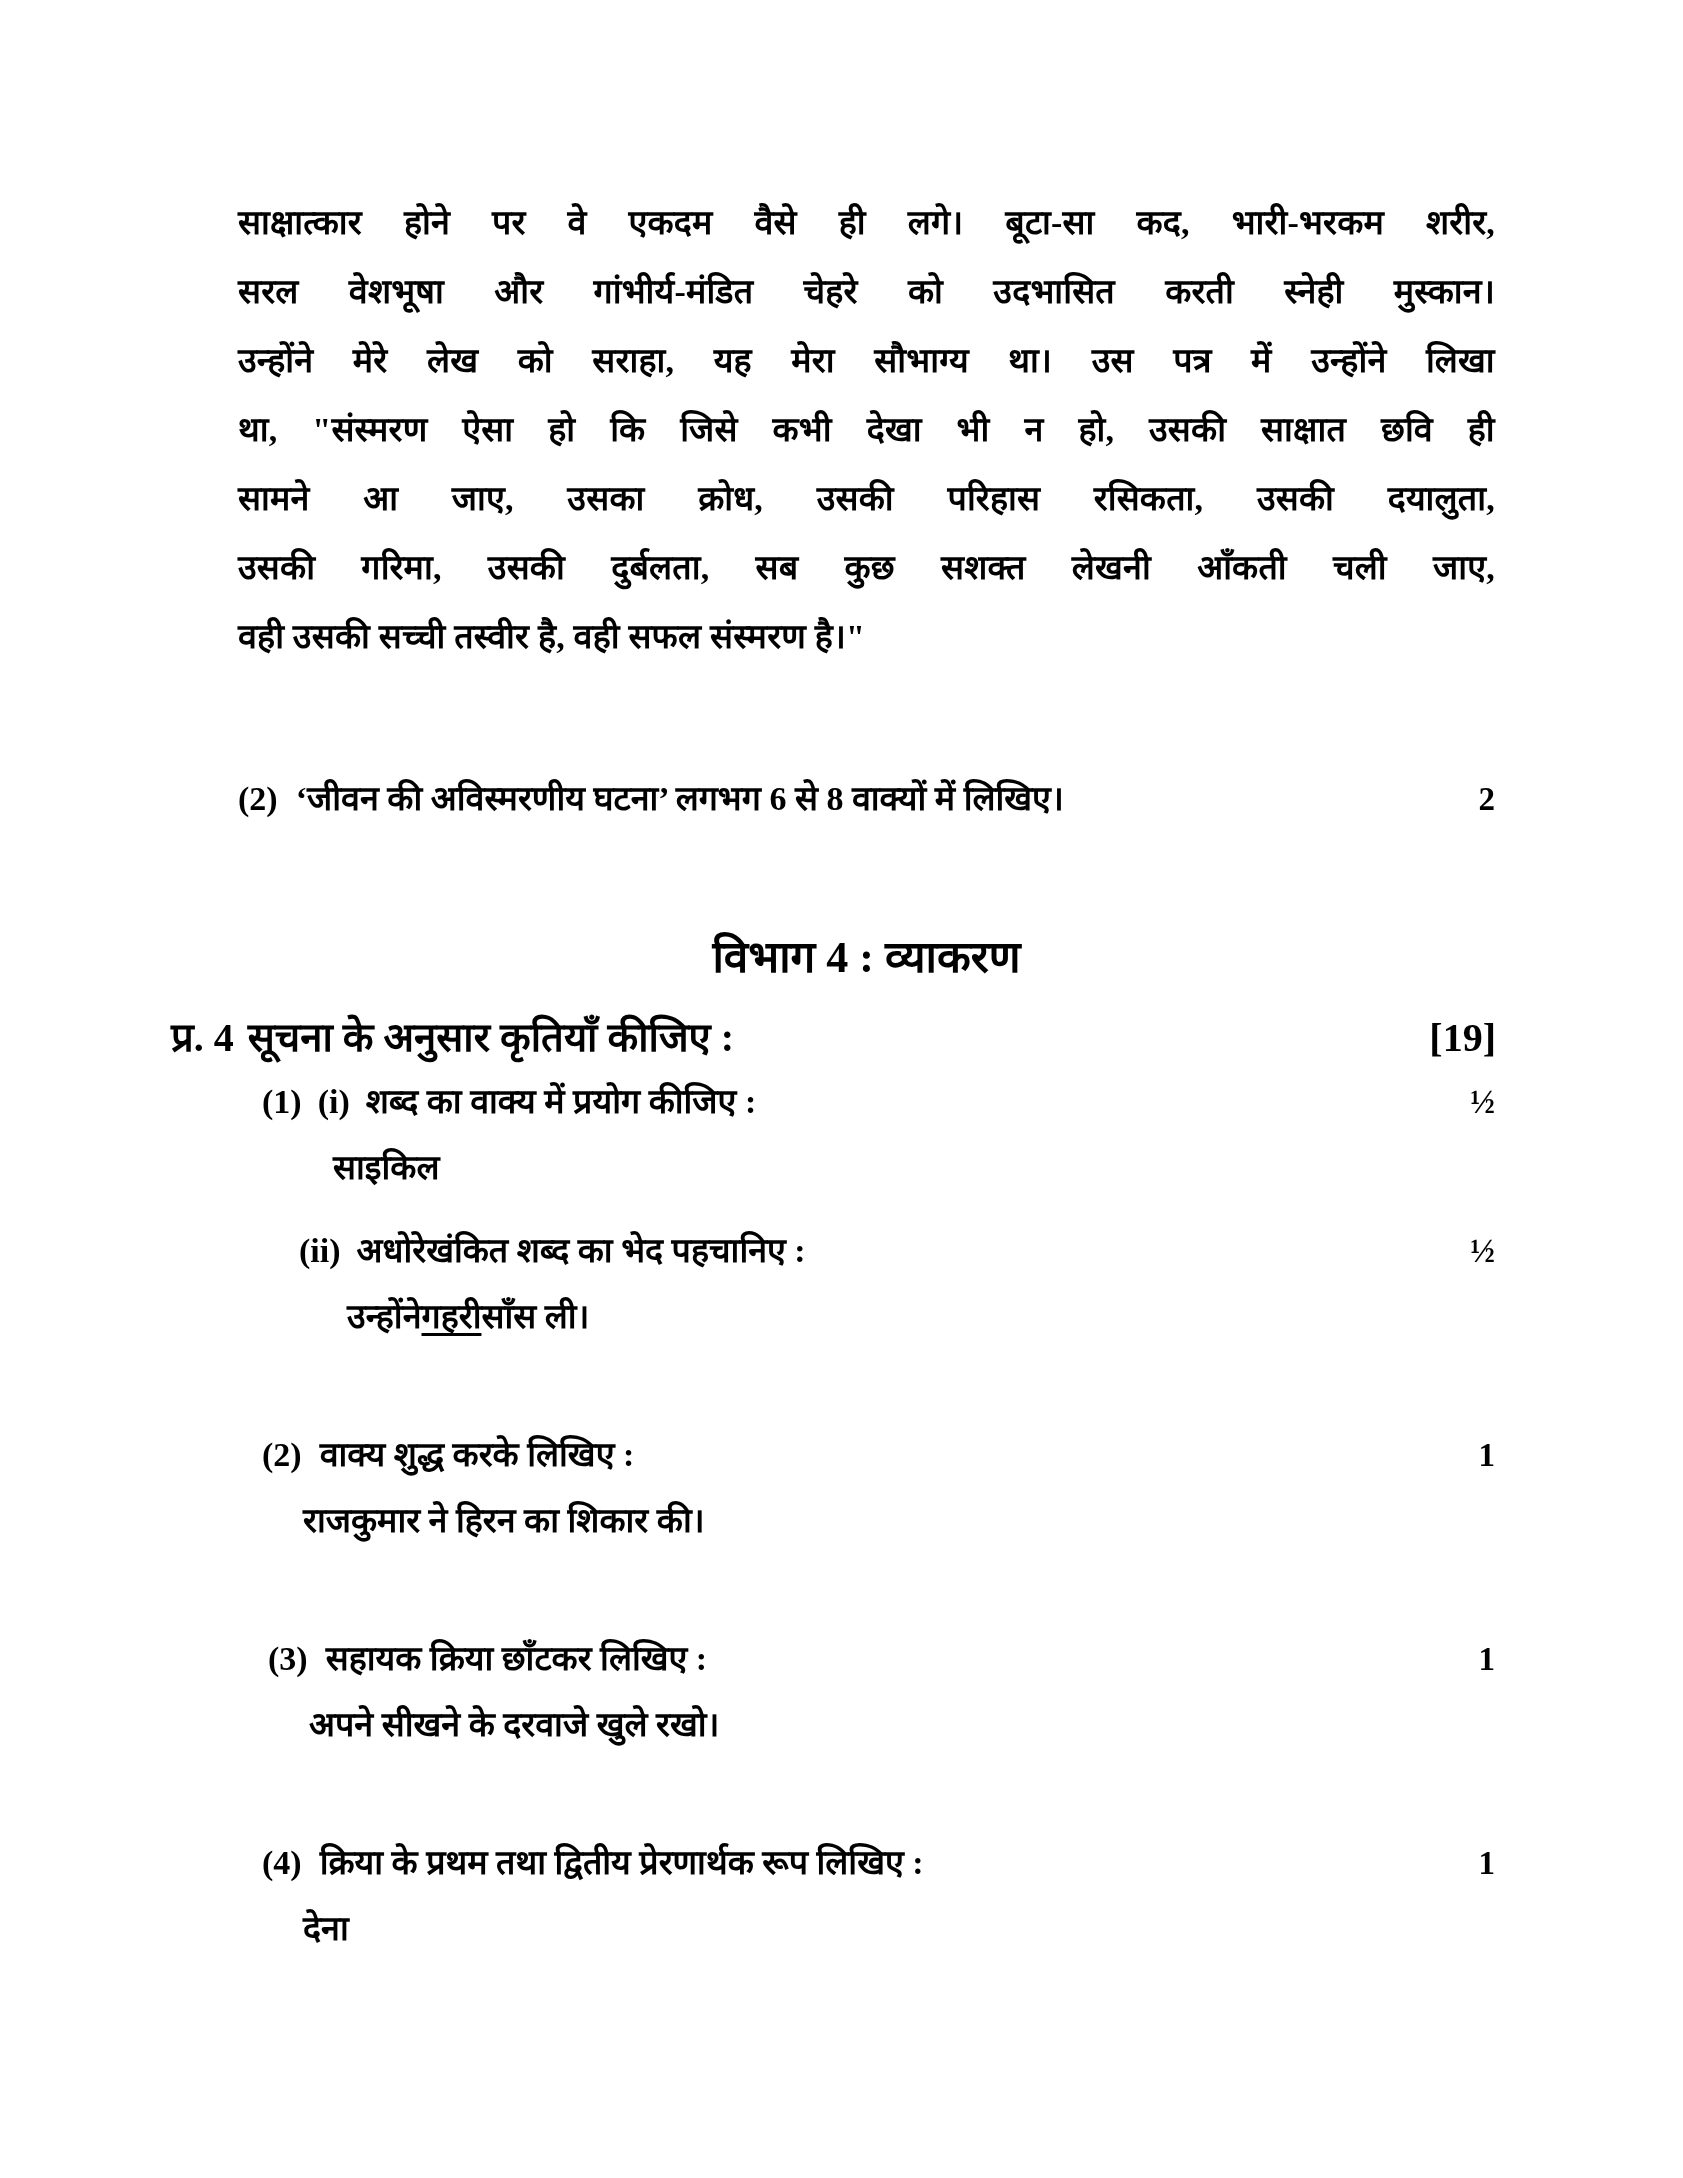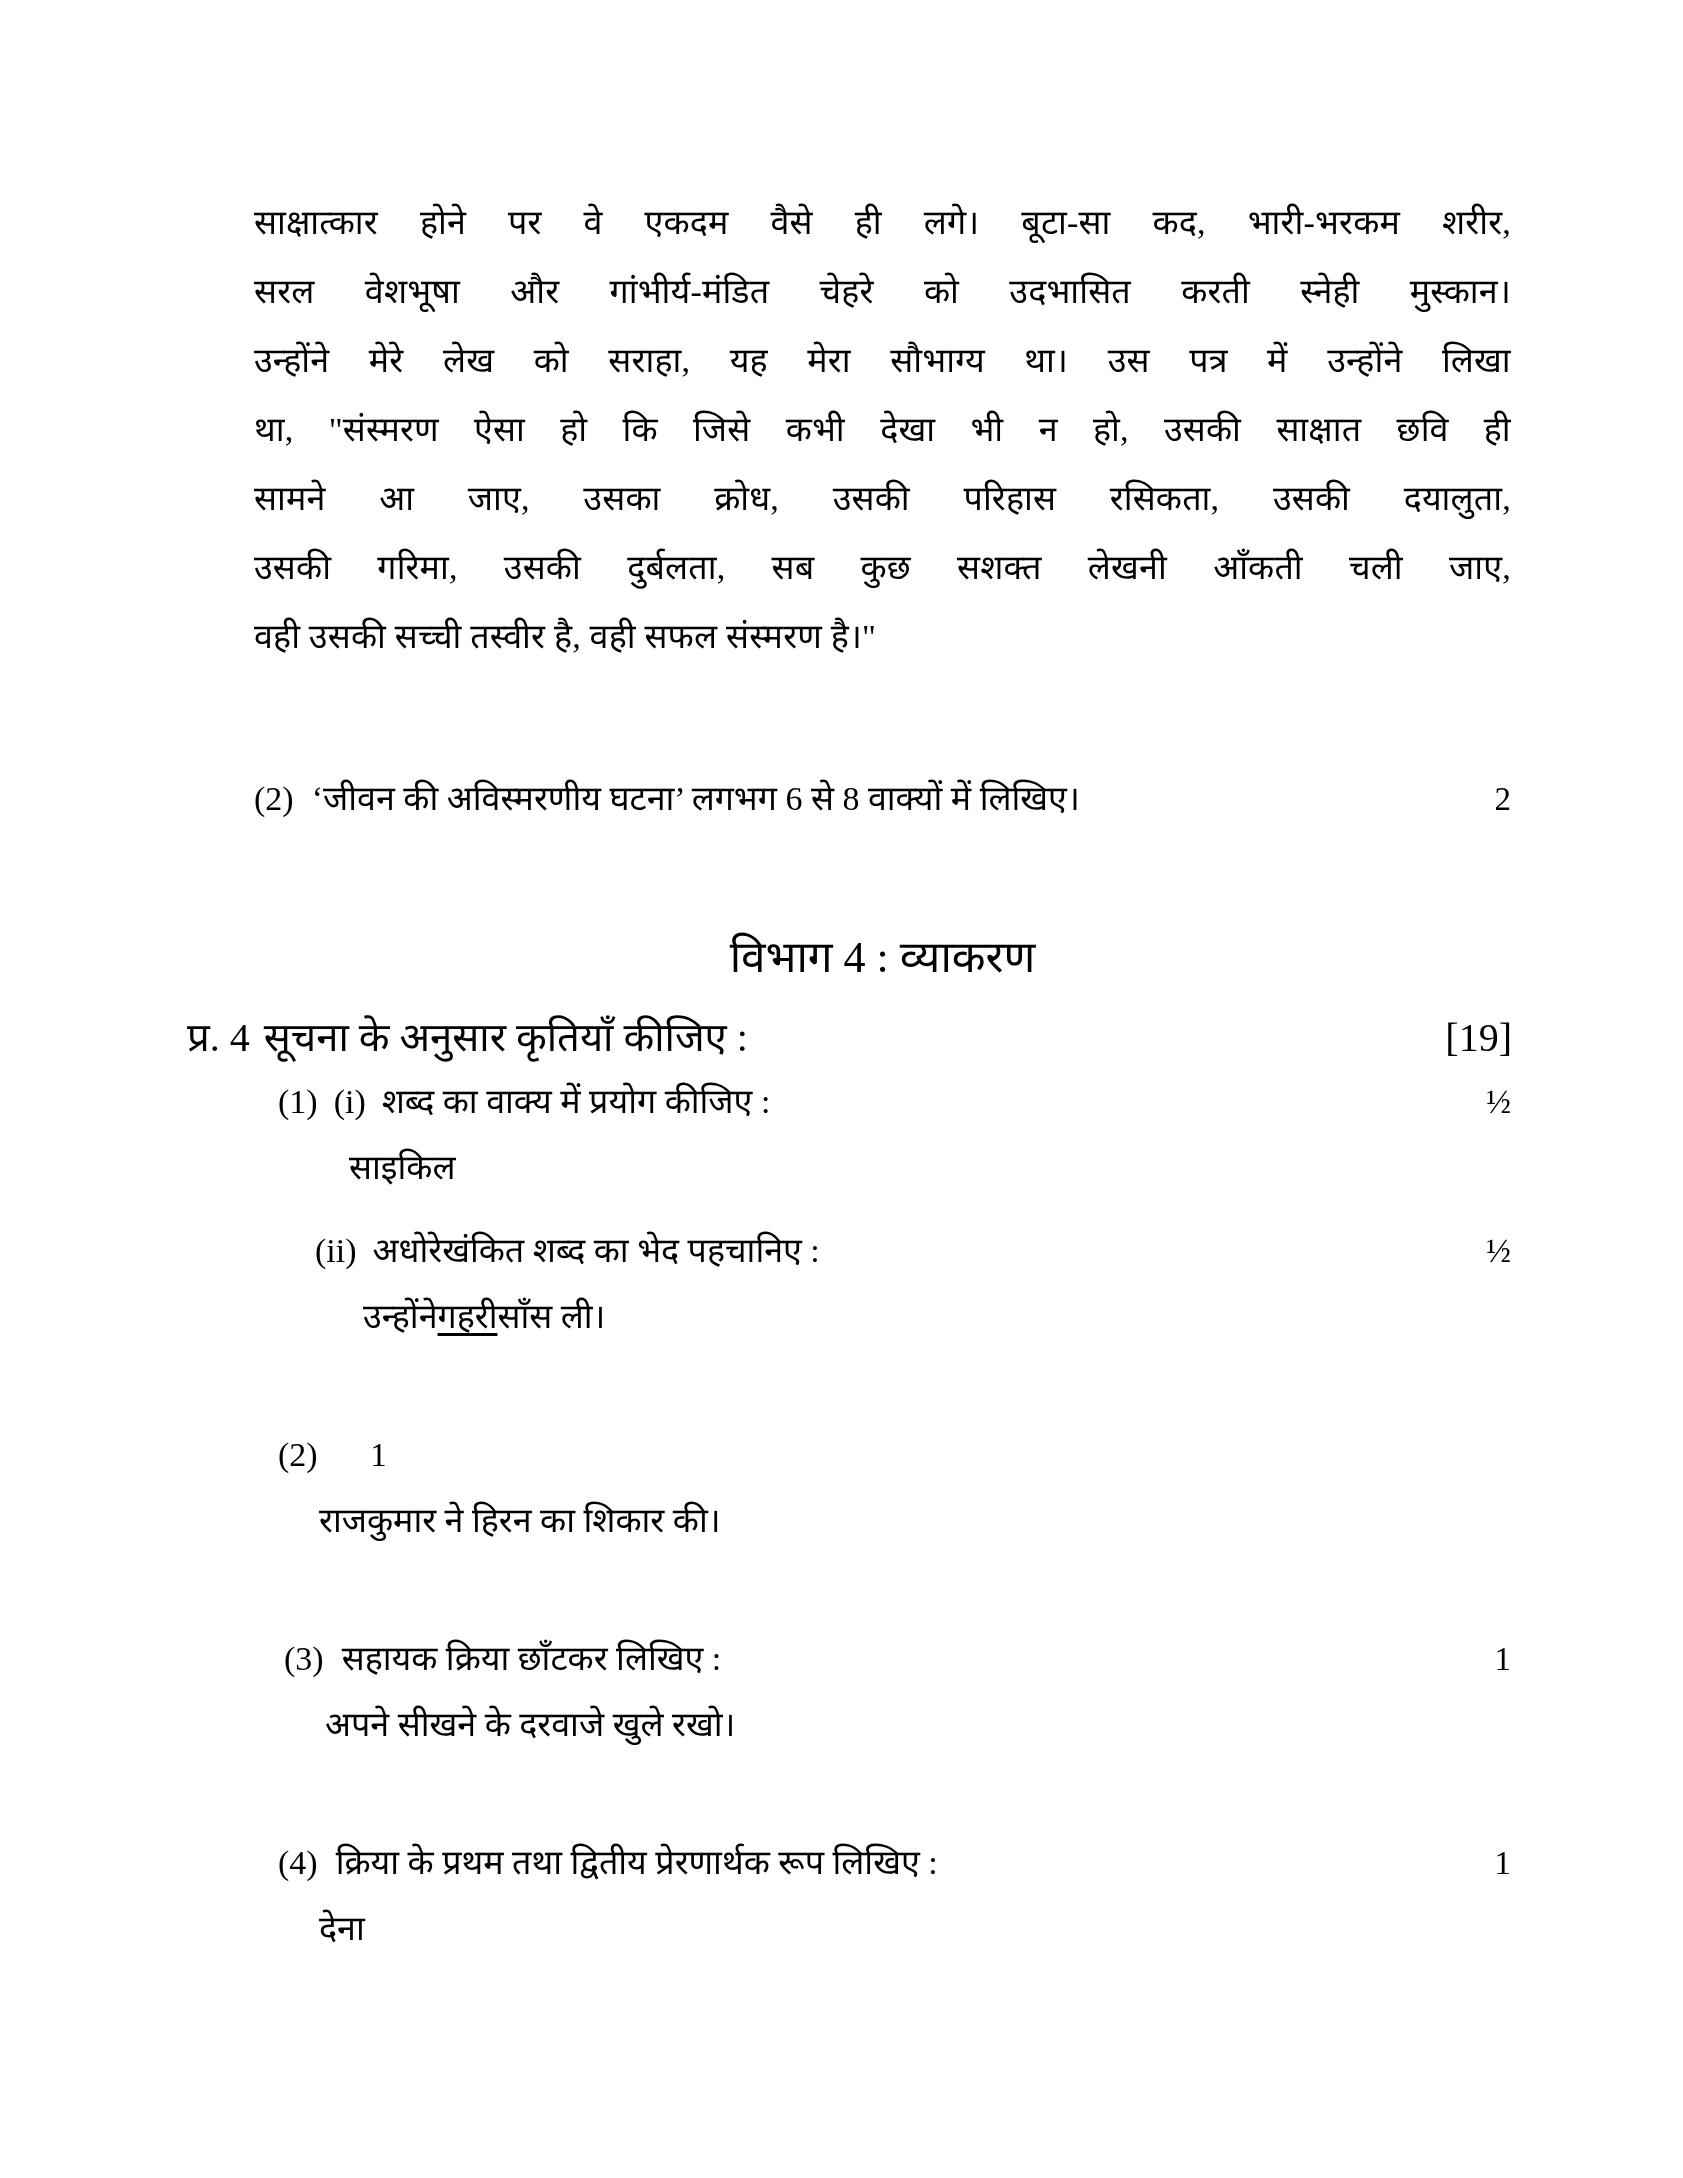--- a/index.html
+++ b/index.html
@@ -18,23 +18,24 @@
   .page {
     position: absolute;
     left: 0; top: 0;
     width: 1683px;
     height: 2178px;
     background: #ffffff;
   }
   
   .content {
     position: absolute;
-    left: 254px;
+    left: 238px;
     top: 188px;
     width: 1257px;
+    font-weight: bold;
   }
   
   .para-line {
     display: flex;
     justify-content: space-between;
     align-items: baseline;
     font-size: 34px;
     line-height: 69px;
     white-space: nowrap;
     letter-spacing: 0.2px;
@@ -244,20 +245,21 @@
     <div class="row ind-4">
       <span>उन्होंने </span>
         <span class="underlined">गहरी</span>
         <span> साँस ली।</span>
     </div>
 
     <div class="gap-lg"></div>
 
     <div class="row ind-1">
       <span class="lbl">(2)</span>
+      <span class="bdy" style="padding-left:18px;">वाक्य शुद्ध करके लिखिए :</span>
       <span class="mk" style="width:69px;">1</span>
     </div>
     <div class="row ind-5">
       <span class="bdy">राजकुमार ने हिरन का शिकार की।</span>
     </div>
 
     <div class="gap-lg"></div>
 
     <div class="row" style="padding-left:30px;">
       <span class="lbl">(3)</span>

